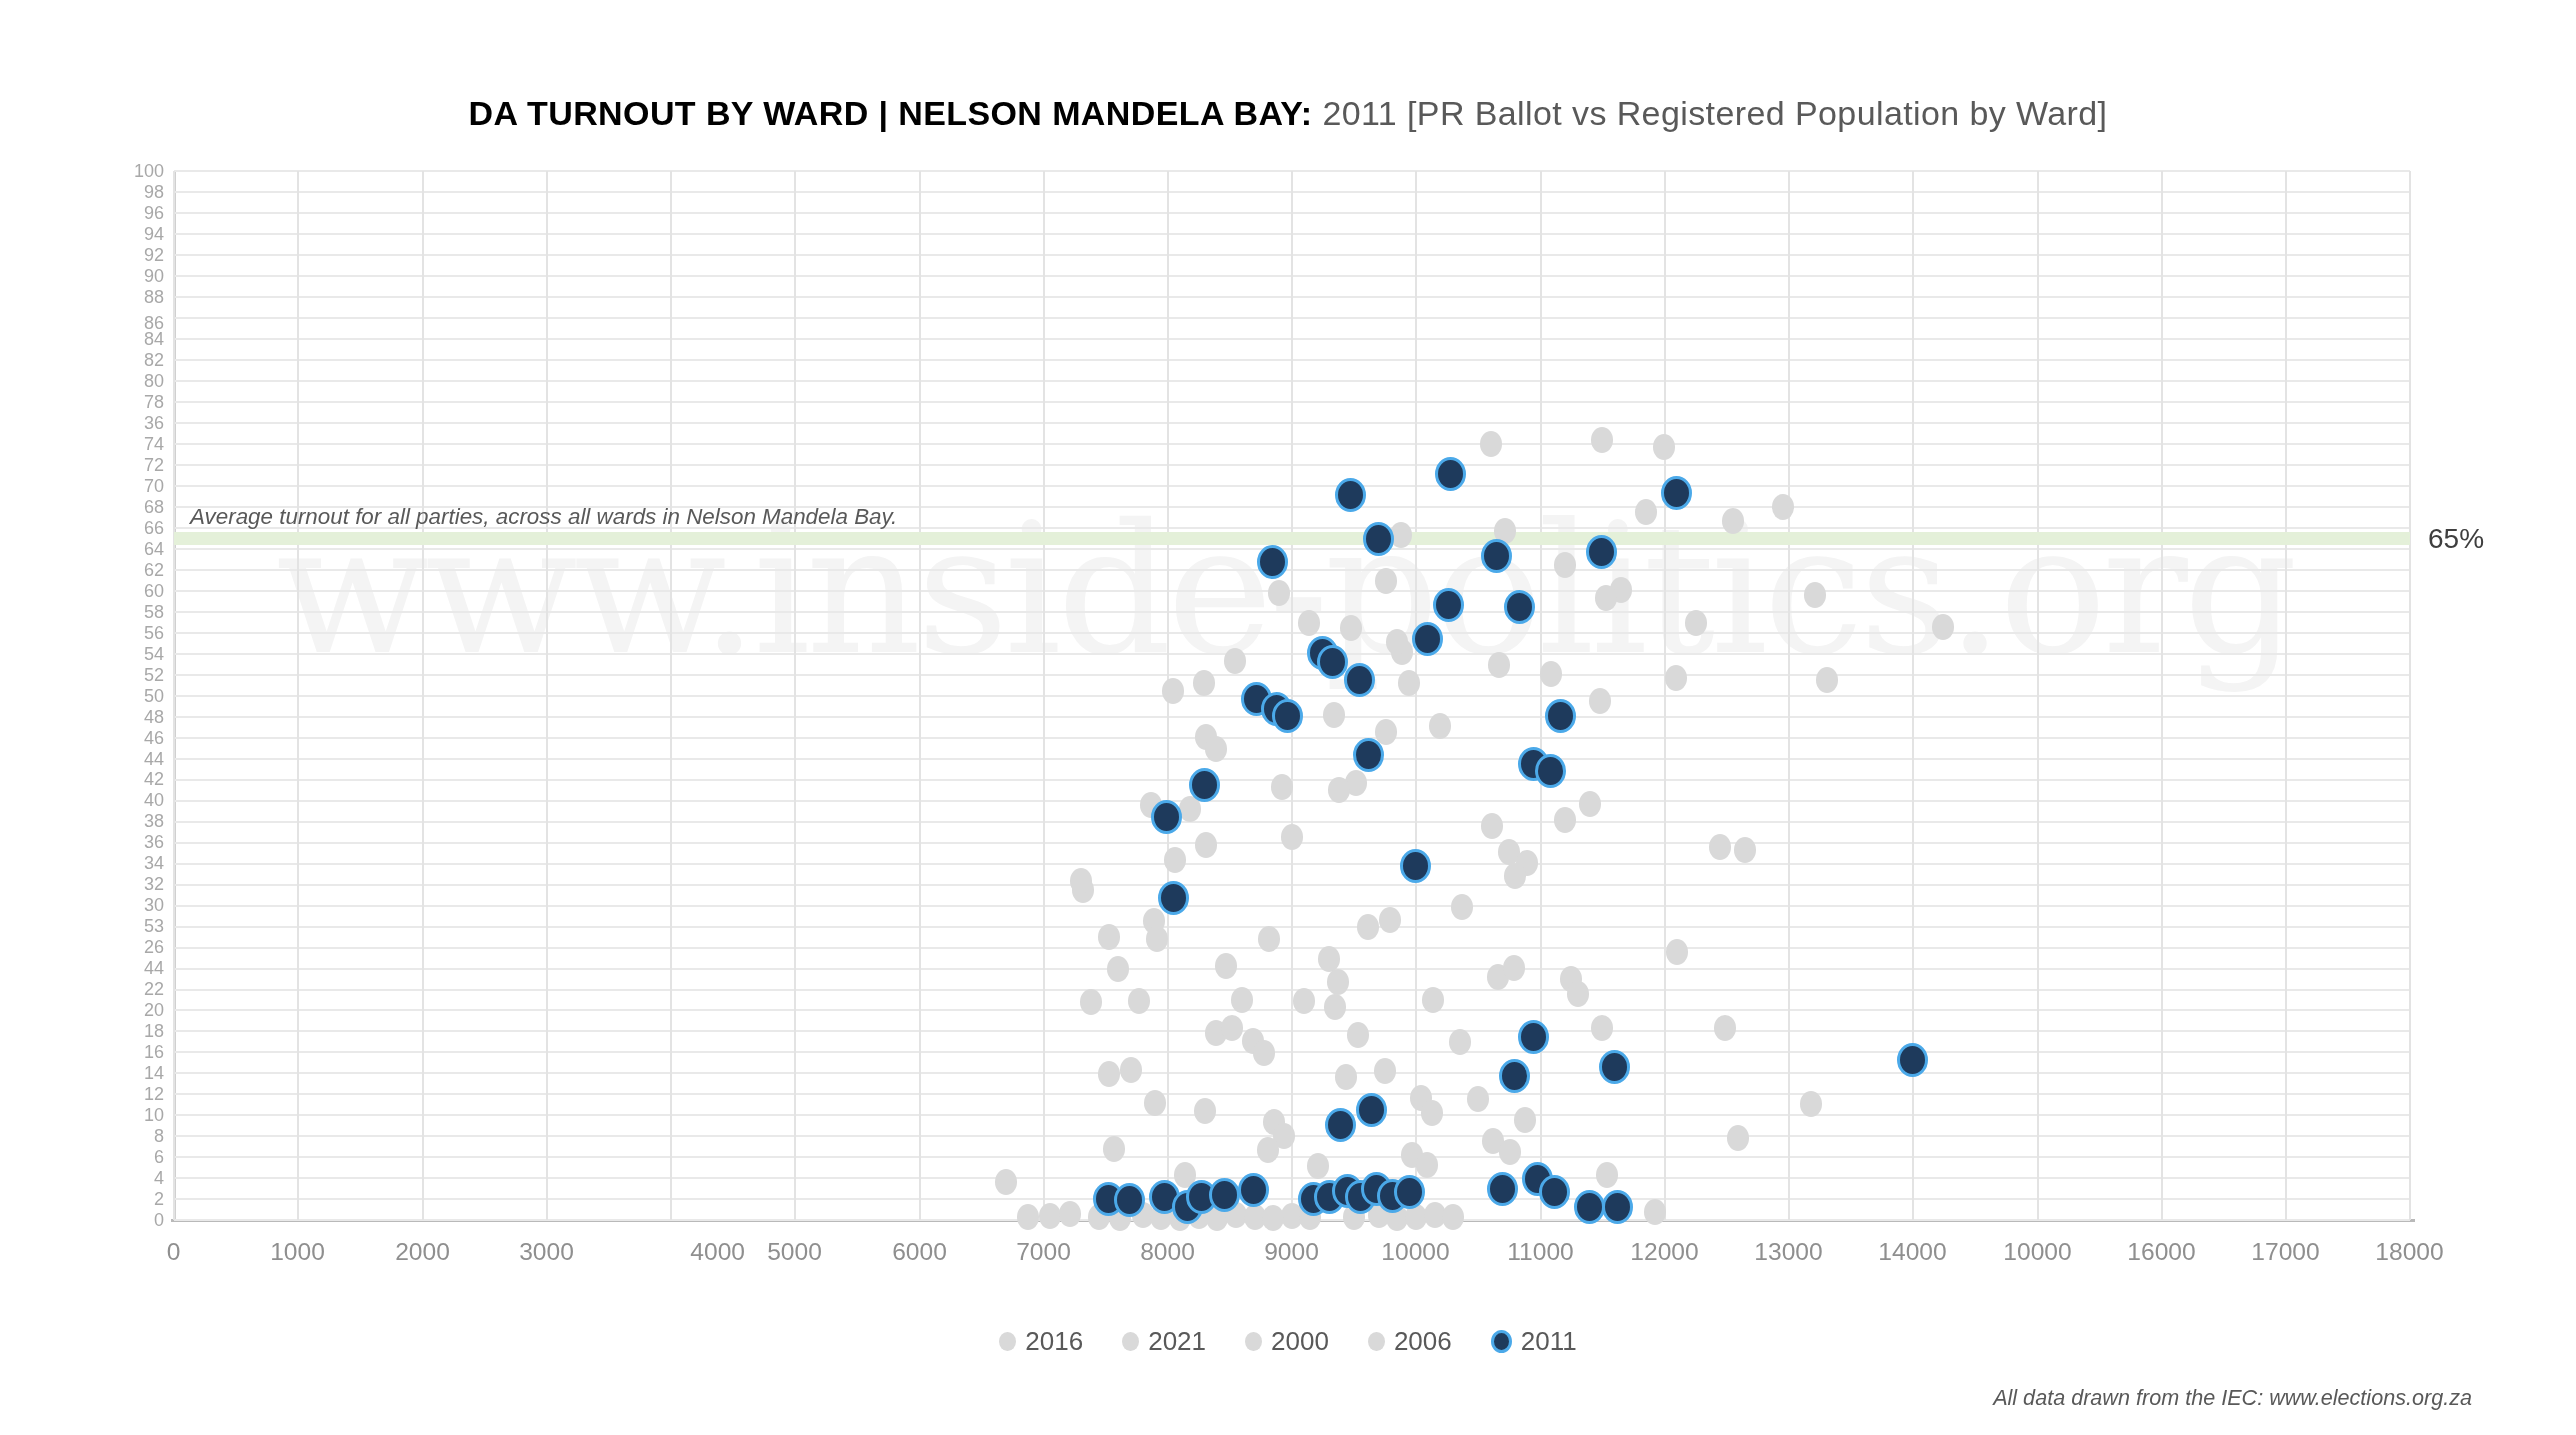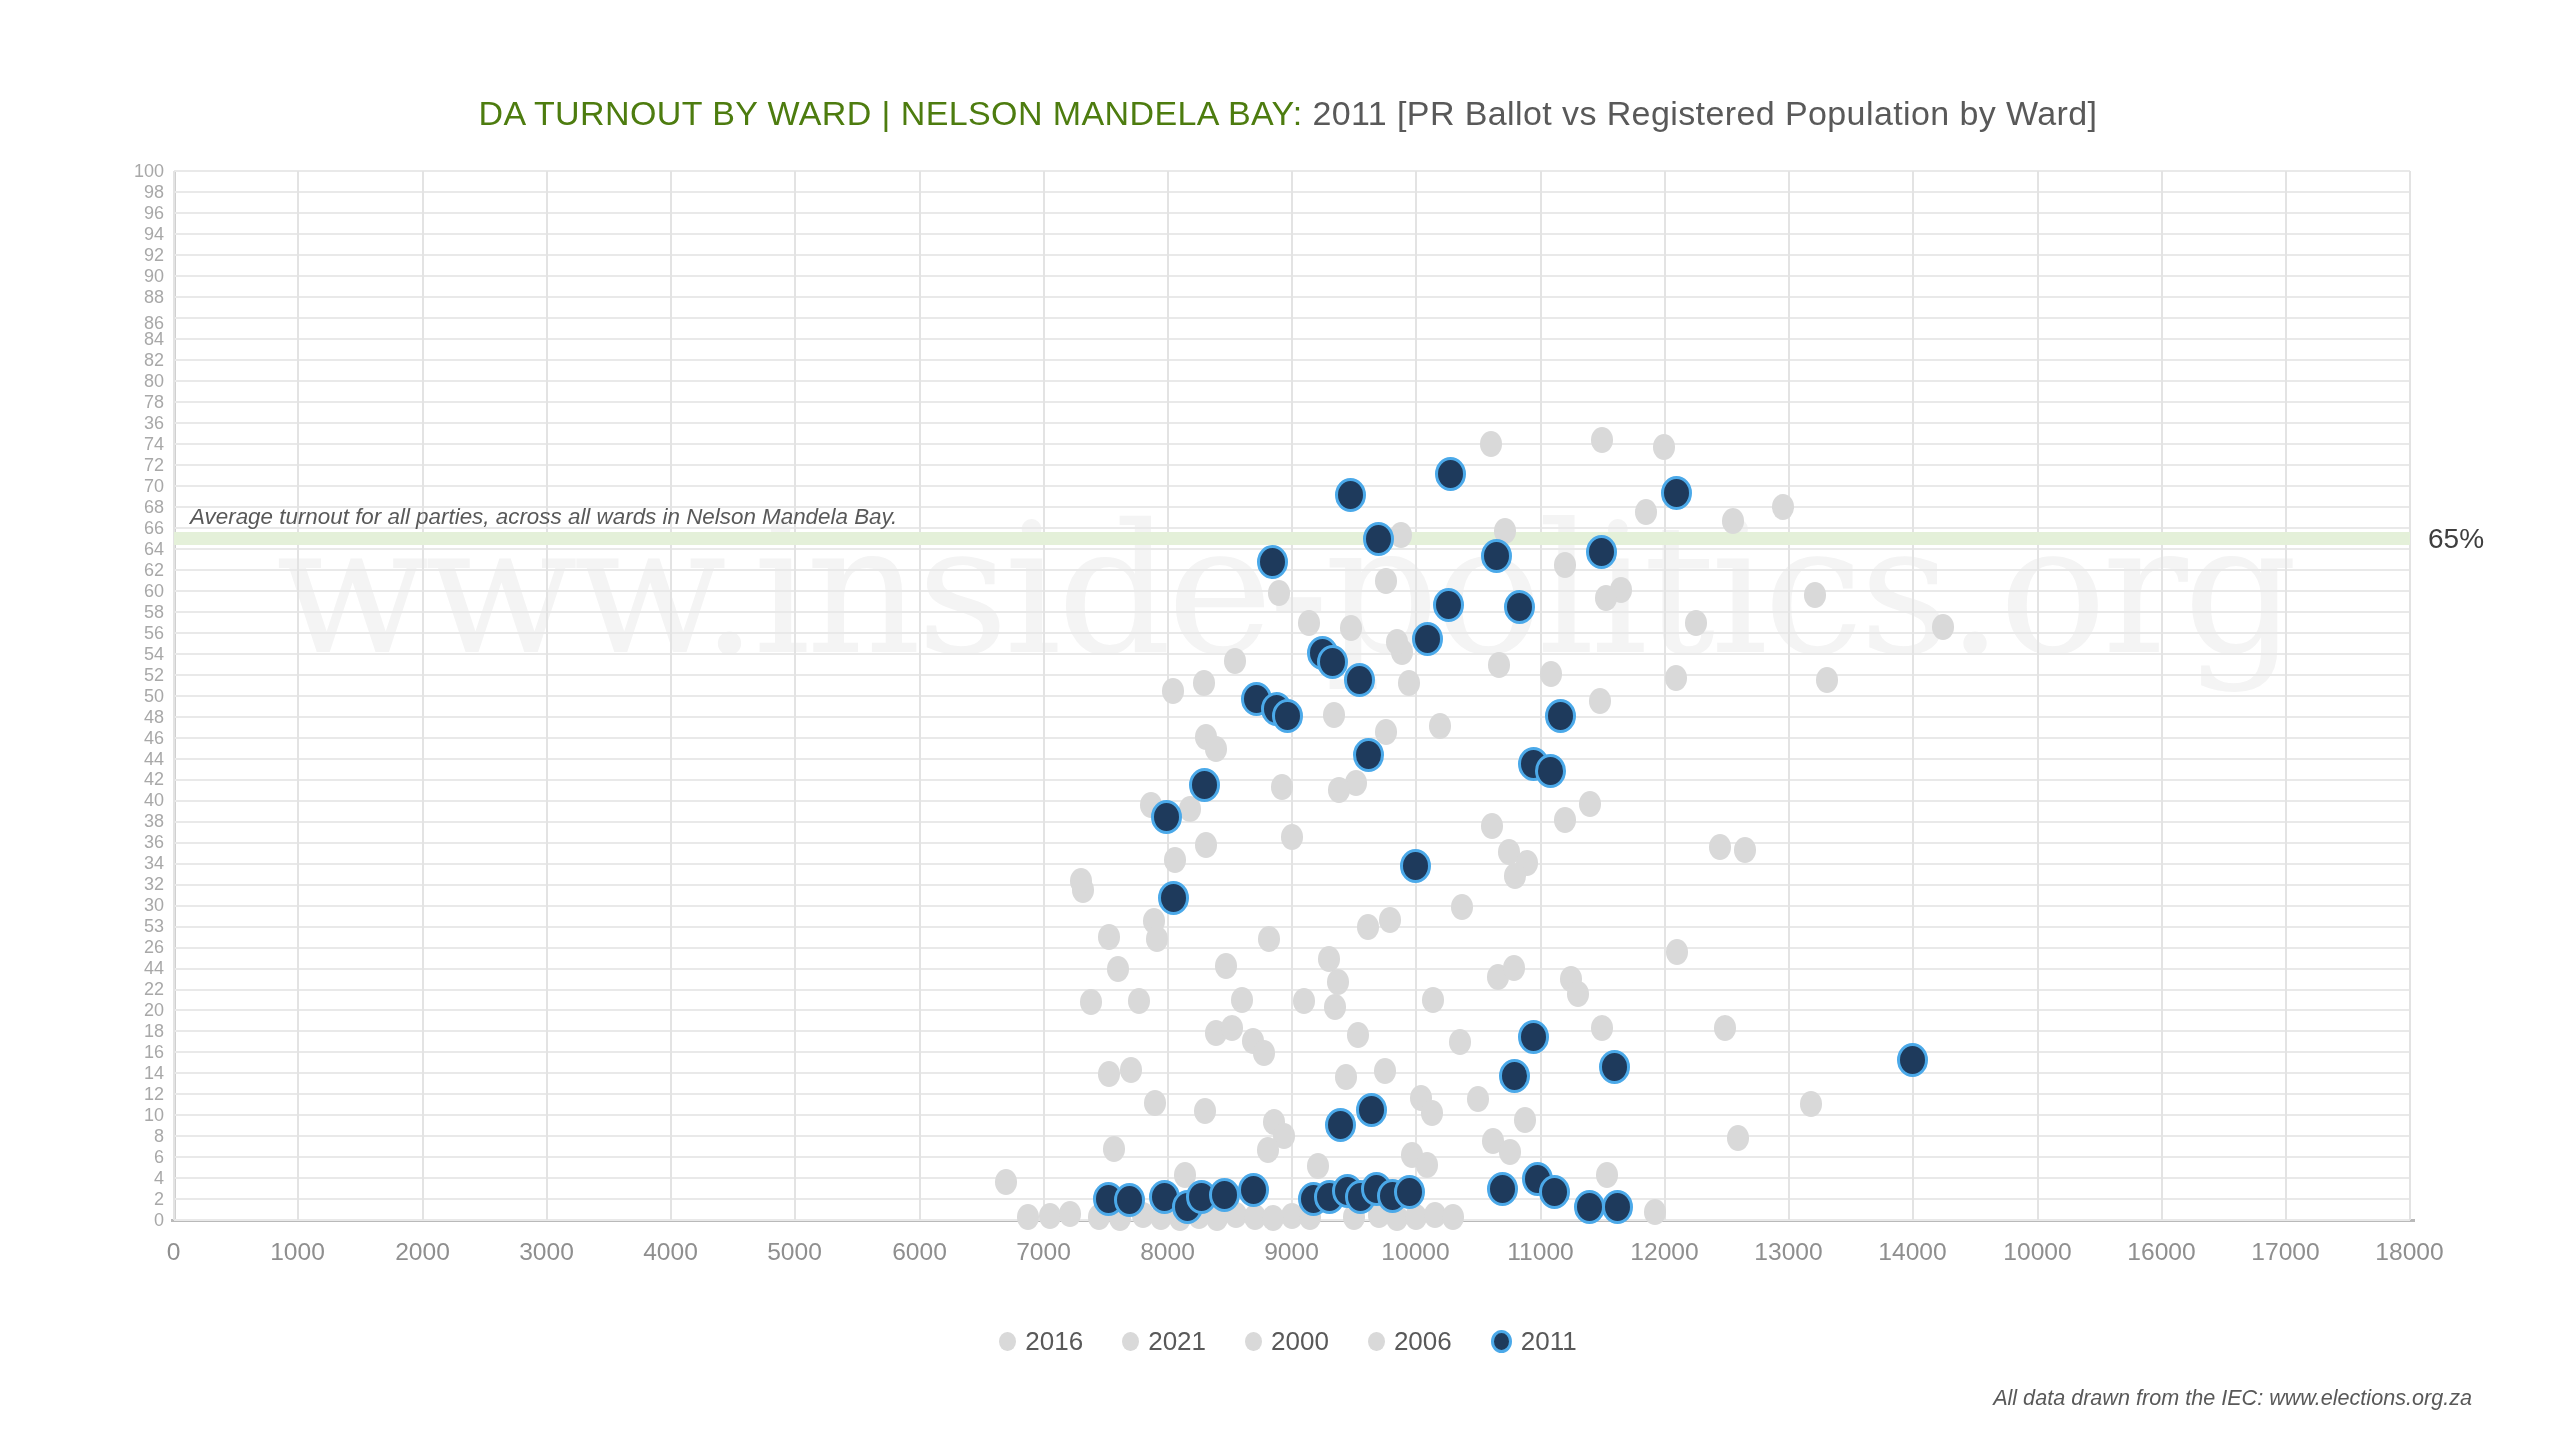--- a/index.html
+++ b/index.html
@@ -4,21 +4,21 @@
 <style>
   html,body{margin:0;padding:0;}
   body{
     width:2576px;height:1435px;position:relative;overflow:hidden;
     background:#ffffff;font-family:"Liberation Sans", sans-serif;
   }
   .title{
     position:absolute;top:94px;left:0;width:2576px;text-align:center;
     font-size:34px;letter-spacing:0.4px;
   }
-  .title .t-bold{font-weight:normal;color:#4d7c0f;margin-top:16px;}
+  .title .t-bold{font-weight:bold;color:#000000;margin-top:16px;}
   .title .t-reg{font-weight:normal;color:#595959;}
   .watermark{
     position:absolute;left:276px;top:483px;
     font-family:"DejaVu Serif", serif;
     font-size:179px;line-height:1.2;color:#f4f4f4;letter-spacing:-4.5px;
     white-space:nowrap;z-index:0;user-select:none;
   }
   .plot{position:absolute;left:174px;top:171px;width:2236px;height:1049px;z-index:1;}
   .hline{position:absolute;left:0;width:2236px;height:1.5px;background:#e9e9e9;}
   .vline{position:absolute;top:0;width:1.5px;height:1049px;background:#e3e3e3;}
@@ -396,21 +396,21 @@
 <div class="ylab" style="top: 266px;">90</div>
 <div class="ylab" style="top: 245px;">92</div>
 <div class="ylab" style="top: 224px;">94</div>
 <div class="ylab" style="top: 203px;">96</div>
 <div class="ylab" style="top: 182px;">98</div>
 <div class="ylab" style="top: 161px;">100</div>
 <div class="xlab" style="left: 99px;">0</div>
 <div class="xlab" style="left: 223px;">1000</div>
 <div class="xlab" style="left: 348px;">2000</div>
 <div class="xlab" style="left: 472px;">3000</div>
-<div class="xlab" style="left: 596px;">4000</div>
+<div class="xlab" style="left: 596px; text-align: right;">4000</div>
 <div class="xlab" style="left: 720px;">5000</div>
 <div class="xlab" style="left: 845px;">6000</div>
 <div class="xlab" style="left: 969px;">7000</div>
 <div class="xlab" style="left: 1093px;">8000</div>
 <div class="xlab" style="left: 1217px;">9000</div>
 <div class="xlab" style="left: 1341px;">10000</div>
 <div class="xlab" style="left: 1466px;">11000</div>
 <div class="xlab" style="left: 1590px;">12000</div>
 <div class="xlab" style="left: 1714px;">13000</div>
 <div class="xlab" style="left: 1838px;">14000</div>

